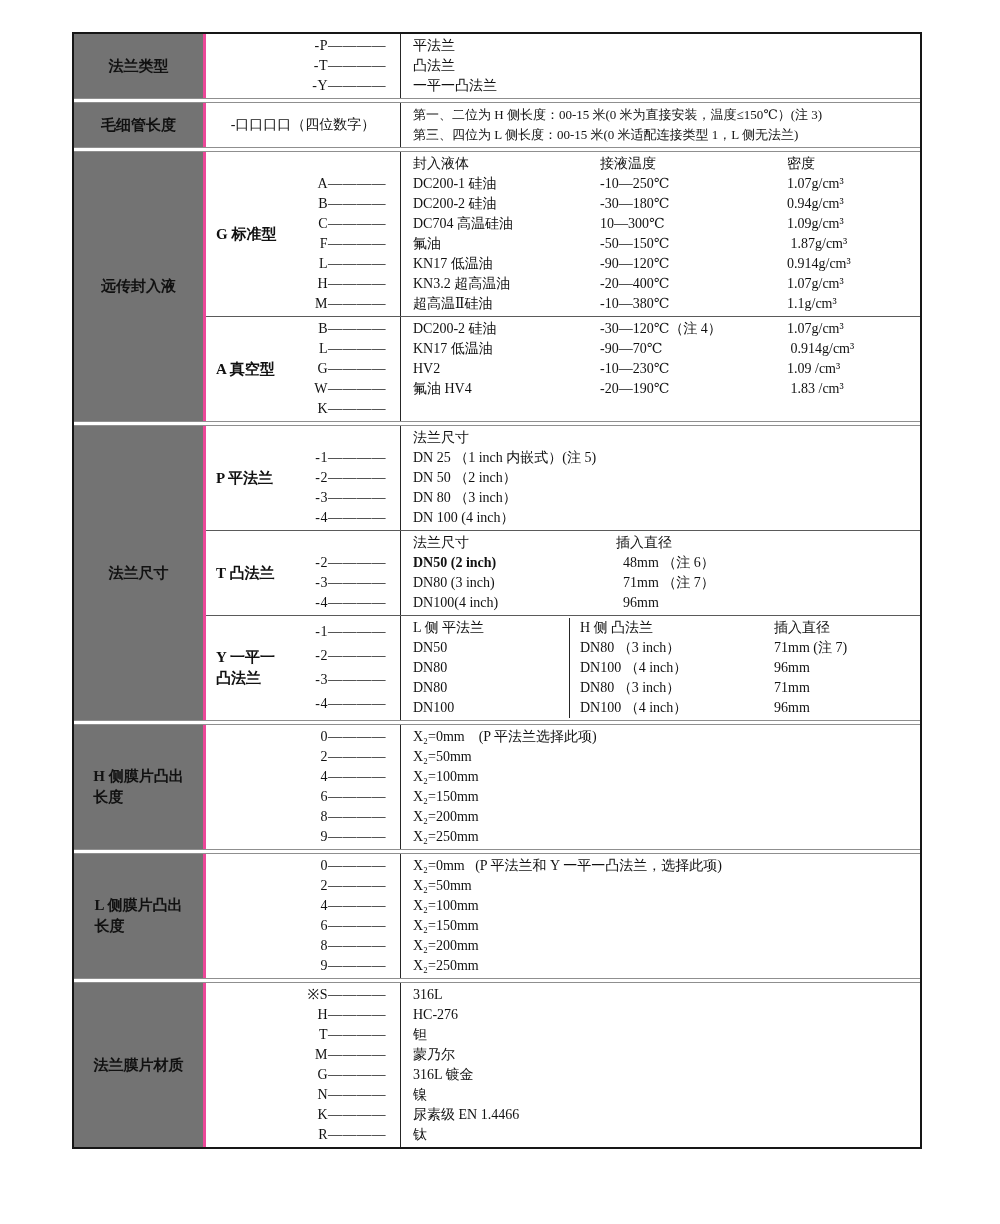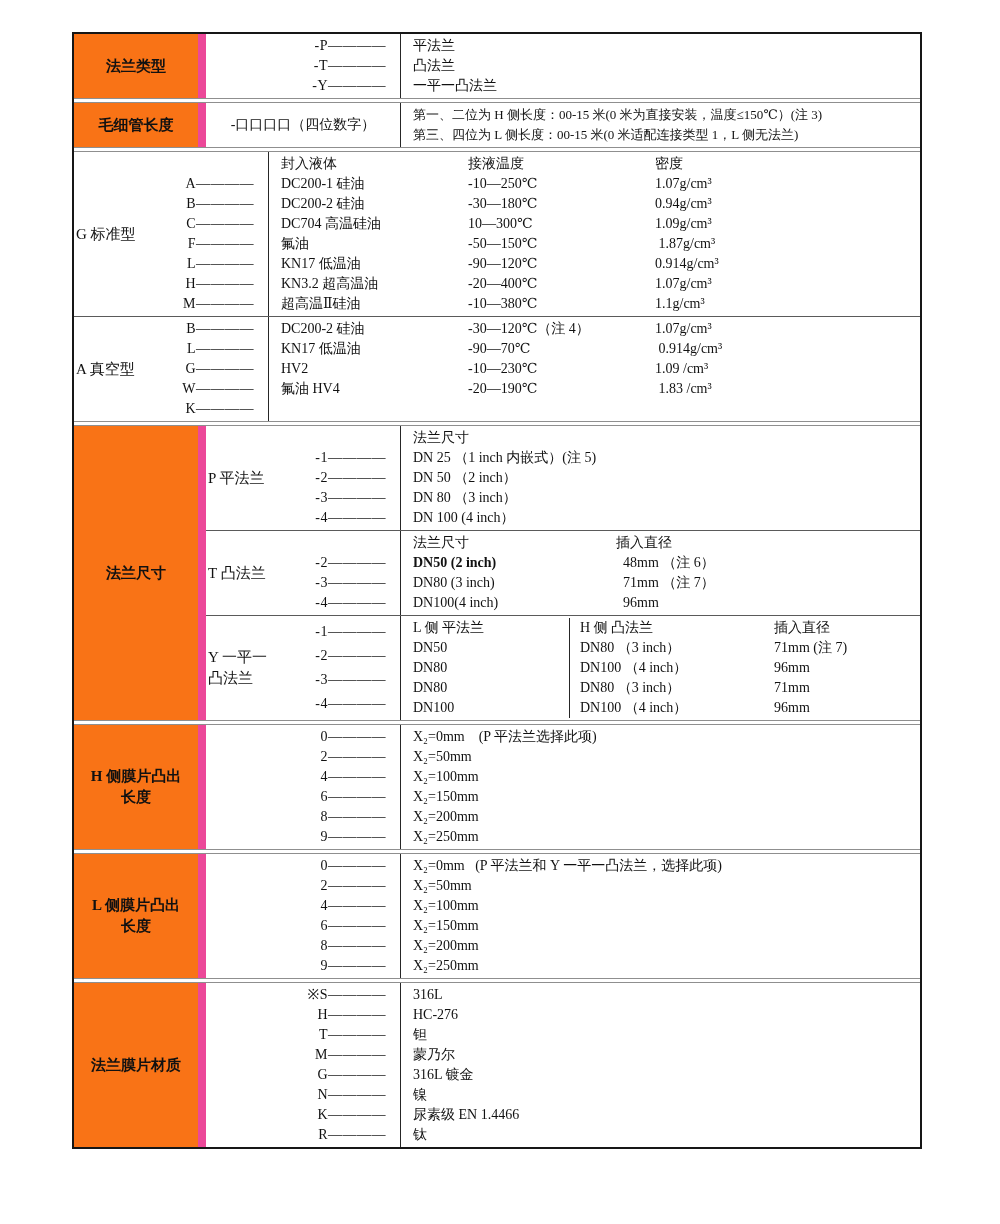--- a/index.html
+++ b/index.html
@@ -16,24 +16,23 @@
     position:absolute; left:72px; top:32px; width:850px;
     border:2.5px solid #161616;
     background:#ffffff;
   }
   .section { display:flex; align-items:stretch; }
   .section + .section { margin-top:3px; border-top:1px solid #8f8f8f; }
   .section:not(:last-child) { border-bottom:1px solid #8f8f8f; }
 
   .label-cell {
     flex:0 0 132px;
-    background:#f97316;
-    border-right:8px solid #ec4899;
+    background:#737373;
+    border-right:3px solid #ec4899;
     display:flex; align-items:center; justify-content:center;
-    text-align:center;
     font-weight:bold; font-size:15px;
     white-space:pre-line;
     line-height:21px;
   }
   .blocks { flex:1; display:flex; flex-direction:column; }
   .block { display:flex; align-items:stretch; }
   .block + .block { border-top:1px solid #5a5a5a; }
 
   .codes-col {
     flex:0 0 194px;
@@ -44,23 +43,23 @@
   }
   .codes-col.spread { justify-content:space-evenly; }
   .codes-col.center-single { justify-content:center; }
   .code-line {
     height:20px; line-height:20px;
     text-align:right; padding-right:14px;
     white-space:pre; letter-spacing:0.5px;
   }
   .codes-col.center-single .code-line { text-align:center; padding-right:0; letter-spacing:0; }
   .group-label {
-    position:absolute; left:2px; top:50%;
+    position:absolute; left:10px; top:50%;
     transform:translateY(-50%);
-    font-weight:normal; font-size:15px;
+    font-weight:bold; font-size:15px;
     white-space:pre-line; line-height:21px;
     text-align:left;
   }
   .content-col {
     flex:1;
     border-left:1.5px solid #262626;
     display:flex; flex-direction:column;
     padding:2px 0;
     font-size:14px;
   }
@@ -111,20 +110,21 @@
                 <div class="content-cell flex small">第一、二位为 H 侧长度：00-15 米(0 米为直接安装，温度≤150℃）(注 3)</div>
               </div>
               <div class="content-row">
                 <div class="content-cell flex small">第三、四位为 L 侧长度：00-15 米(0 米适配连接类型 1，L 侧无法兰)</div>
               </div>
             </div>
           </div>
         </div>
       </div>
       <div class="section">
+        <div class="label-cell">远传封入液</div>
         <div class="blocks">
           <div class="block">
             <div class="codes-col">
               <div class="group-label">G 标准型</div>
               <div class="code-line"></div>
               <div class="code-line">A————</div>
               <div class="code-line">B————</div>
               <div class="code-line">C————</div>
               <div class="code-line">F————</div>
               <div class="code-line">L————</div>

